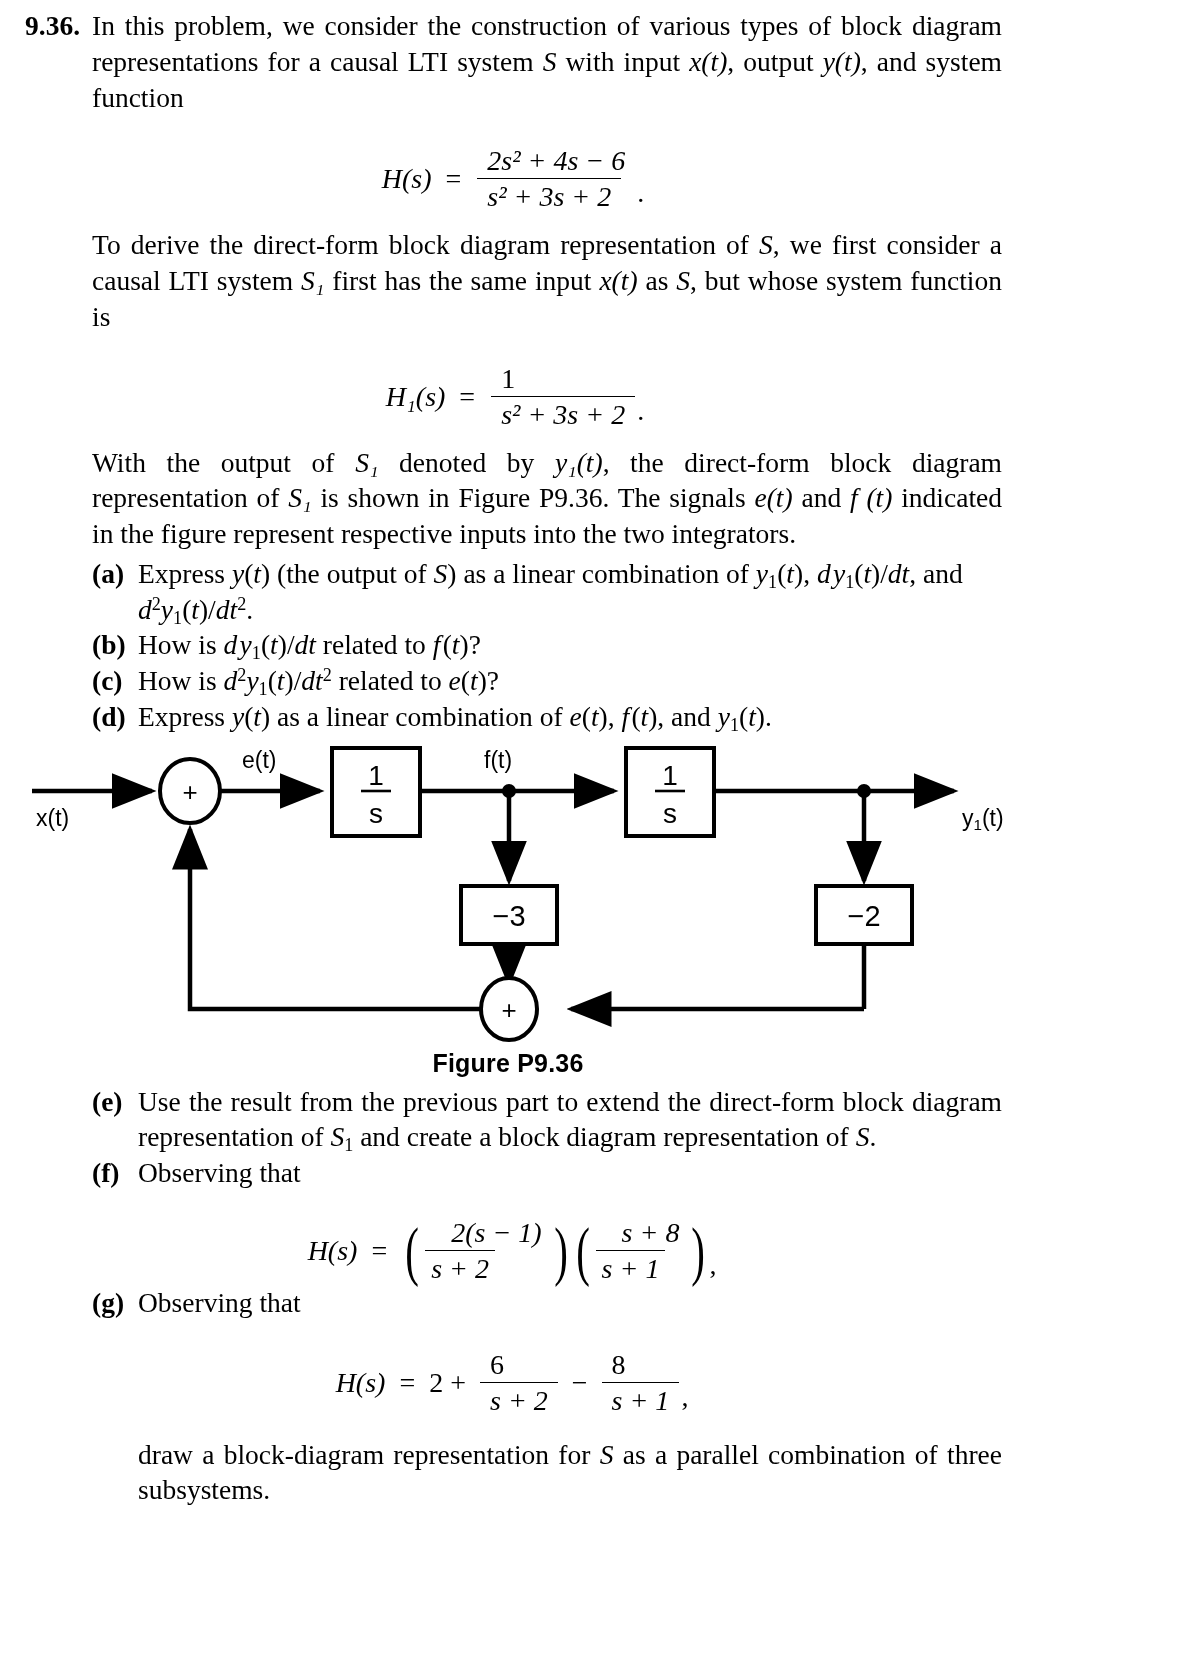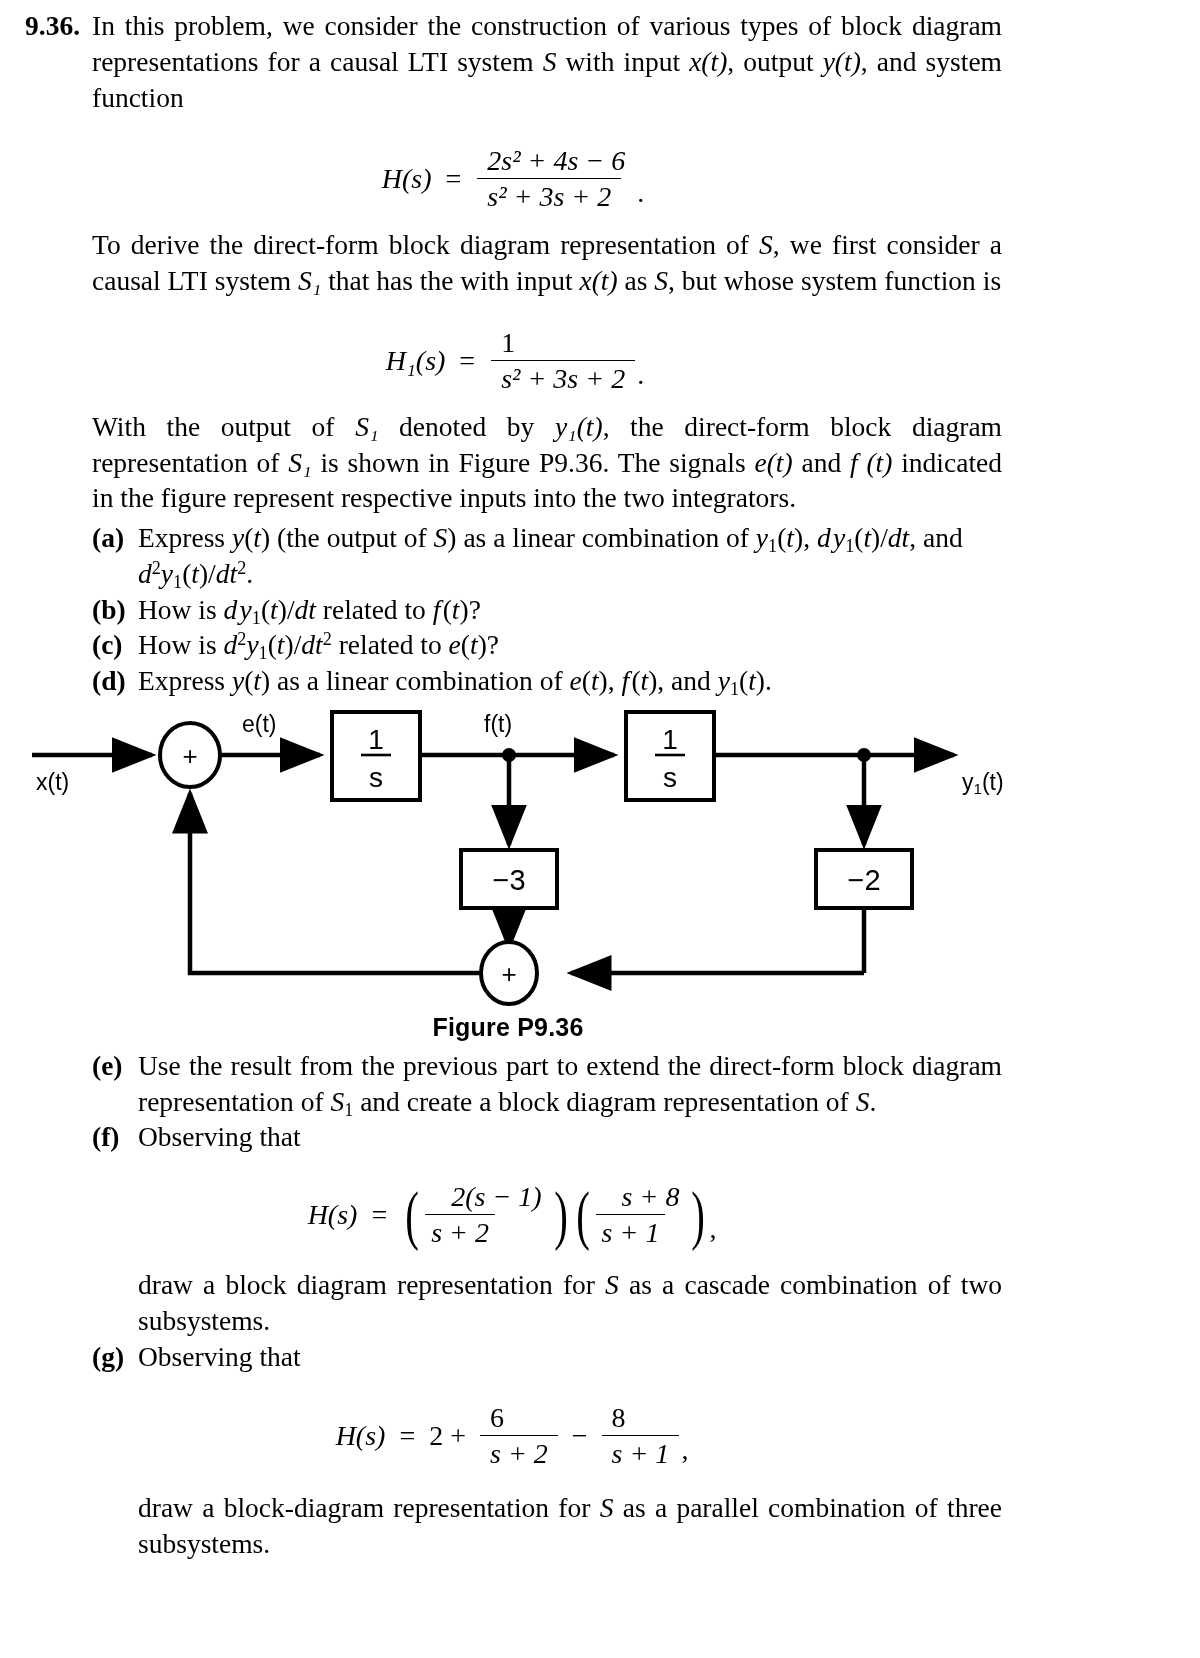--- a/index.html
+++ b/index.html
@@ -147,21 +147,21 @@
     <span class="lhs">H(s)</span>
     <span class="eqs">=</span>
     <span class="frac">
       <span class="num it">2s² + 4s − 6</span>
       <span class="den it">s² + 3s + 2</span>
     </span>
     <span class="trailpunc">.</span>
   </div>
 
   <div class="para" style="margin-top:14px;">
-    <span>To derive the direct-form block diagram representation of </span><i>S</i><span>, we first consider a causal LTI system </span><i>S₁</i><span> that has the with input </span><i>x(t)</i><span> as </span><i>S</i><span>, but whose system function is</span>
+    <span>To derive the direct-form block diagram representation of </span><i>S</i><span>, we first consider a causal LTI system </span><i>S₁</i><span> first has the same input </span><i>x(t)</i><span> as </span><i>S</i><span>, but whose system function is</span>
   </div>
 
   <div class="eq" style="margin-top:28px; margin-left:14px;">
     <span class="lhs">H₁(s)</span>
     <span class="eqs">=</span>
     <span class="frac">
       <span class="num">1</span>
       <span class="den it">s² + 3s + 2</span>
     </span>
     <span class="trailpunc">.</span>
@@ -282,23 +282,20 @@
     <span class="paren">)</span>
     <span class="paren">(</span>
     <span class="frac tight">
       <span class="num it">s + 8</span>
       <span class="den it">s + 1</span>
     </span>
     <span class="paren">)</span>
     <span class="trailpunc">,</span>
   </div>
 
-  <div class="sub-indent" style="margin-top:18px;">
-    draw a block diagram representation for <i>S</i> as a cascade combination of two subsystems.
-  </div>
 
   <div class="listitem">
     <div class="lbl">(g)</div>
     <div class="txt">Observing that</div>
   </div>
 
   <div class="eq" style="margin-top:28px; margin-left:8px;">
     <span class="lhs">H(s)</span>
     <span class="eqs">=</span>
     <span style="margin-right:12px;">2 +</span>

